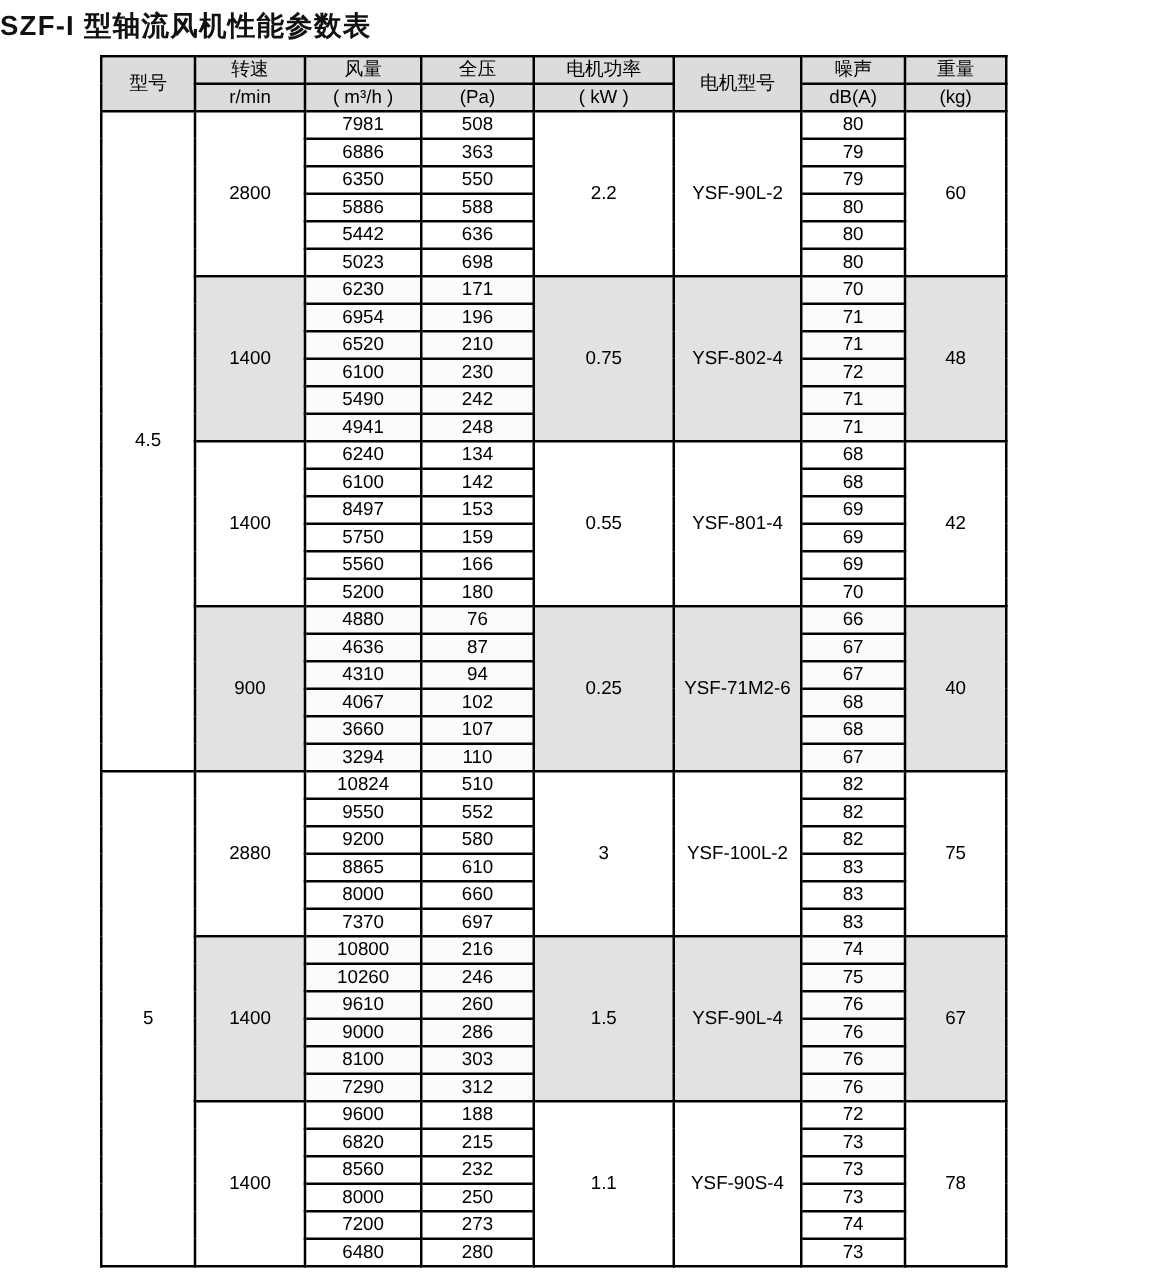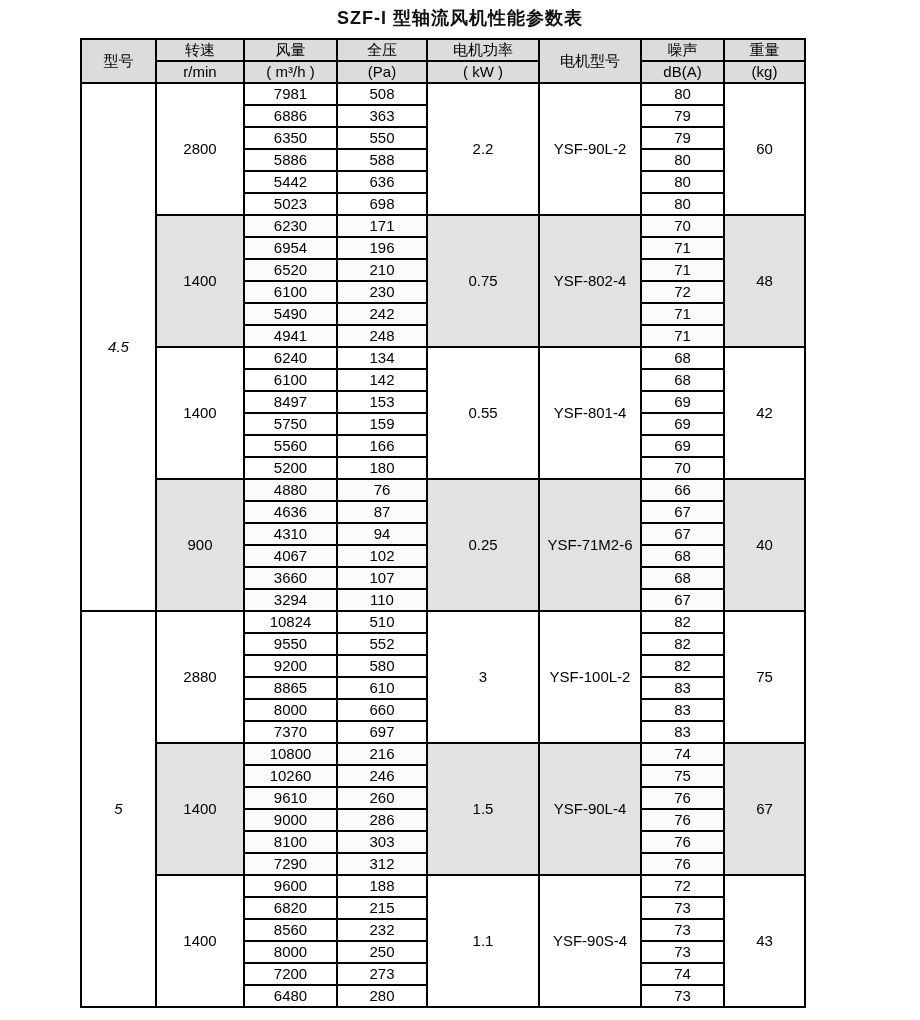--- a/index.html
+++ b/index.html
@@ -14,22 +14,21 @@
   }
   .page {
     position: relative;
     width: 920px;
     height: 1020px;
     overflow: hidden;
   }
   .doc-title {
     margin: 6px 0 8px 0;
     width: 920px;
-    text-align: center;
-    font-size: 18px;
+    font-size: 22px;
     font-weight: 600;
     letter-spacing: 1px;
     color: #111;
   }
   table.fan-table {
     border-collapse: collapse;
     table-layout: fixed;
     margin-left: 80px;
     width: 724px;
   }
@@ -45,21 +44,21 @@
     overflow: hidden;
     white-space: nowrap;
   }
   .fan-table thead th {
     background: var(--header-bg, #dcdcdc);
     font-weight: 400;
   }
   
   tr.shaded td.merged-cell { background: var(--shaded-bg, #e2e2e2); }
   tr.shaded td.sub-cell    { background: var(--subcell-bg, #fbfbfb); }
-  td.model-cell            { background: #ffffff; font-style: italic; }
+  td.model-cell            { background: #ffffff; }
 </style>
 </head>
 <body>
 
 <div class="page">
 
   <div class="doc-title">SZF-I 型轴流风机性能参数表</div>
 
   <table class="fan-table">
     <colgroup>
@@ -299,21 +298,21 @@
           <td class="sub-cell">312</td>
           <td class="sub-cell">76</td>
         </tr>
         <tr>
           <td rowspan="6" class="merged-cell">1400</td>
           <td class="sub-cell">9600</td>
           <td class="sub-cell">188</td>
           <td rowspan="6" class="merged-cell">1.1</td>
           <td rowspan="6" class="merged-cell">YSF-90S-4</td>
           <td class="sub-cell">72</td>
-          <td rowspan="6" class="merged-cell">43</td>
+          <td rowspan="6" class="merged-cell">78</td>
         </tr>
         <tr>
           <td class="sub-cell">6820</td>
           <td class="sub-cell">215</td>
           <td class="sub-cell">73</td>
         </tr>
         <tr>
           <td class="sub-cell">8560</td>
           <td class="sub-cell">232</td>
           <td class="sub-cell">73</td>

